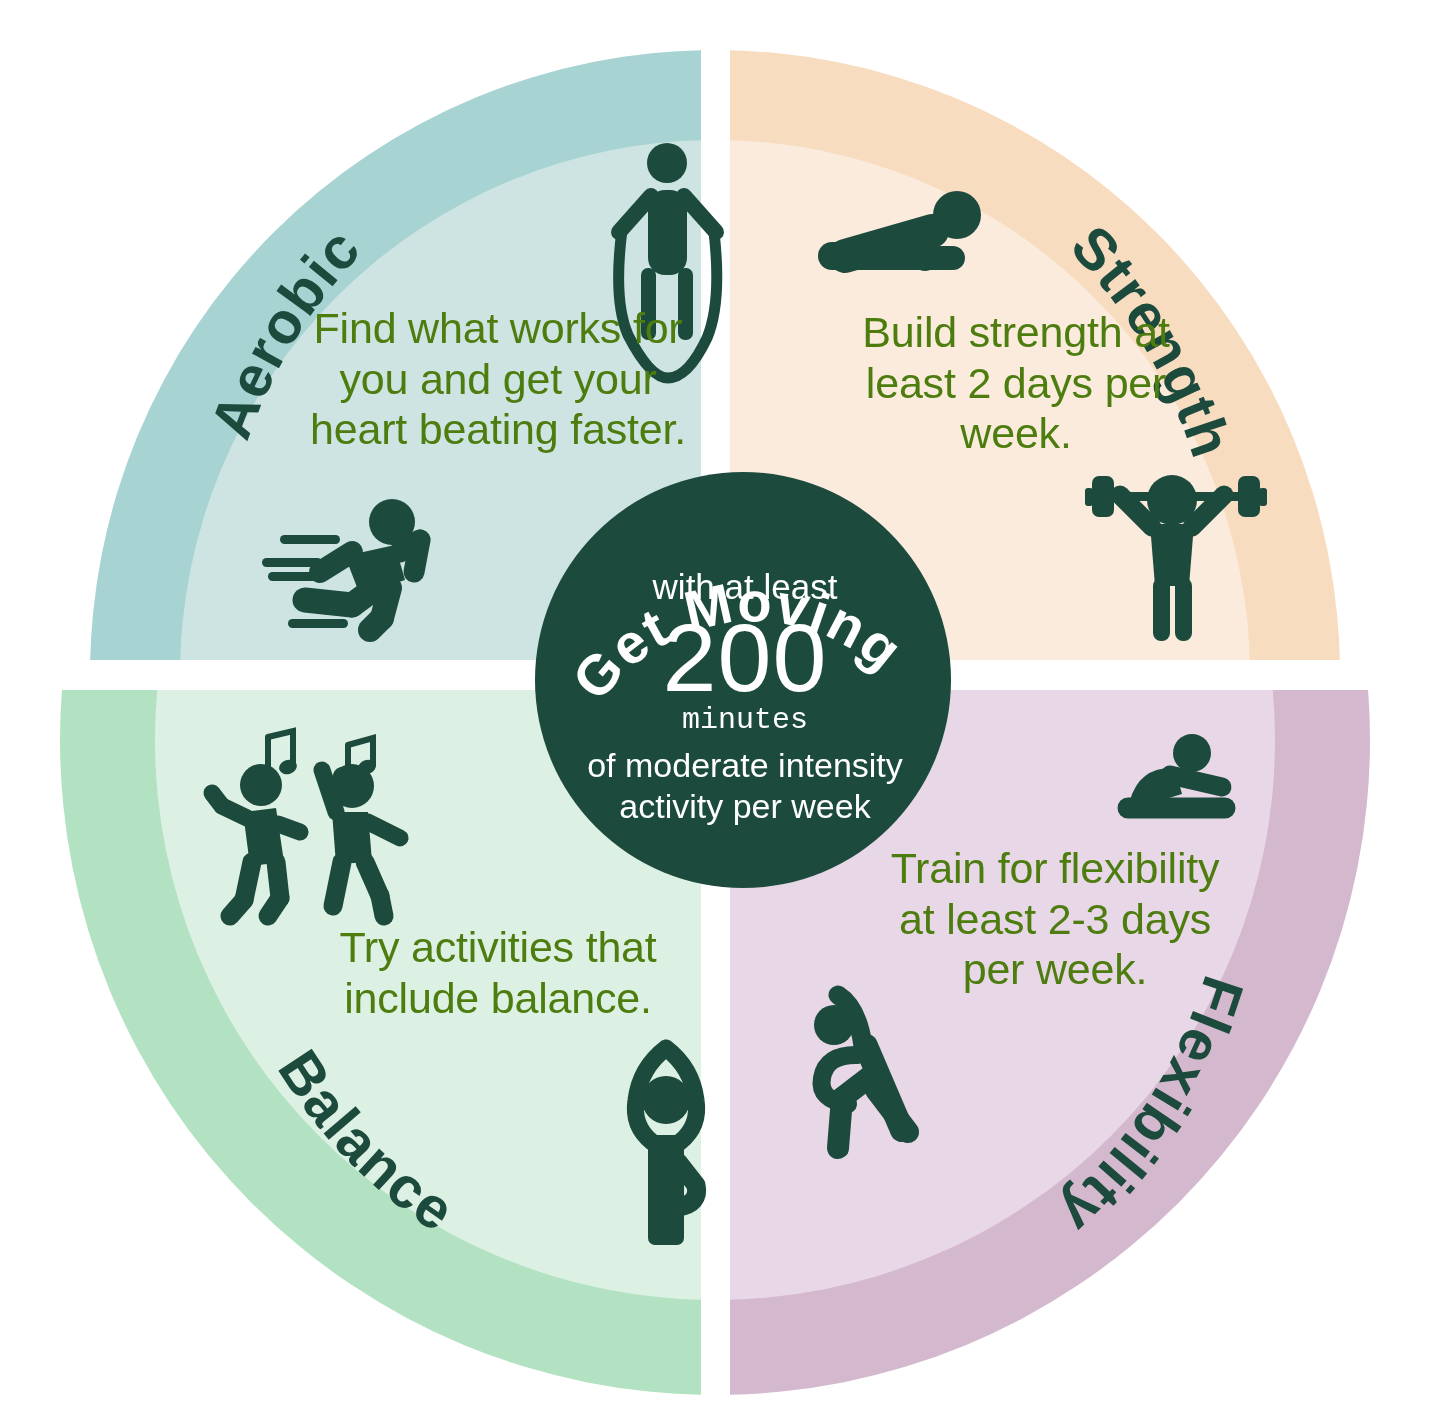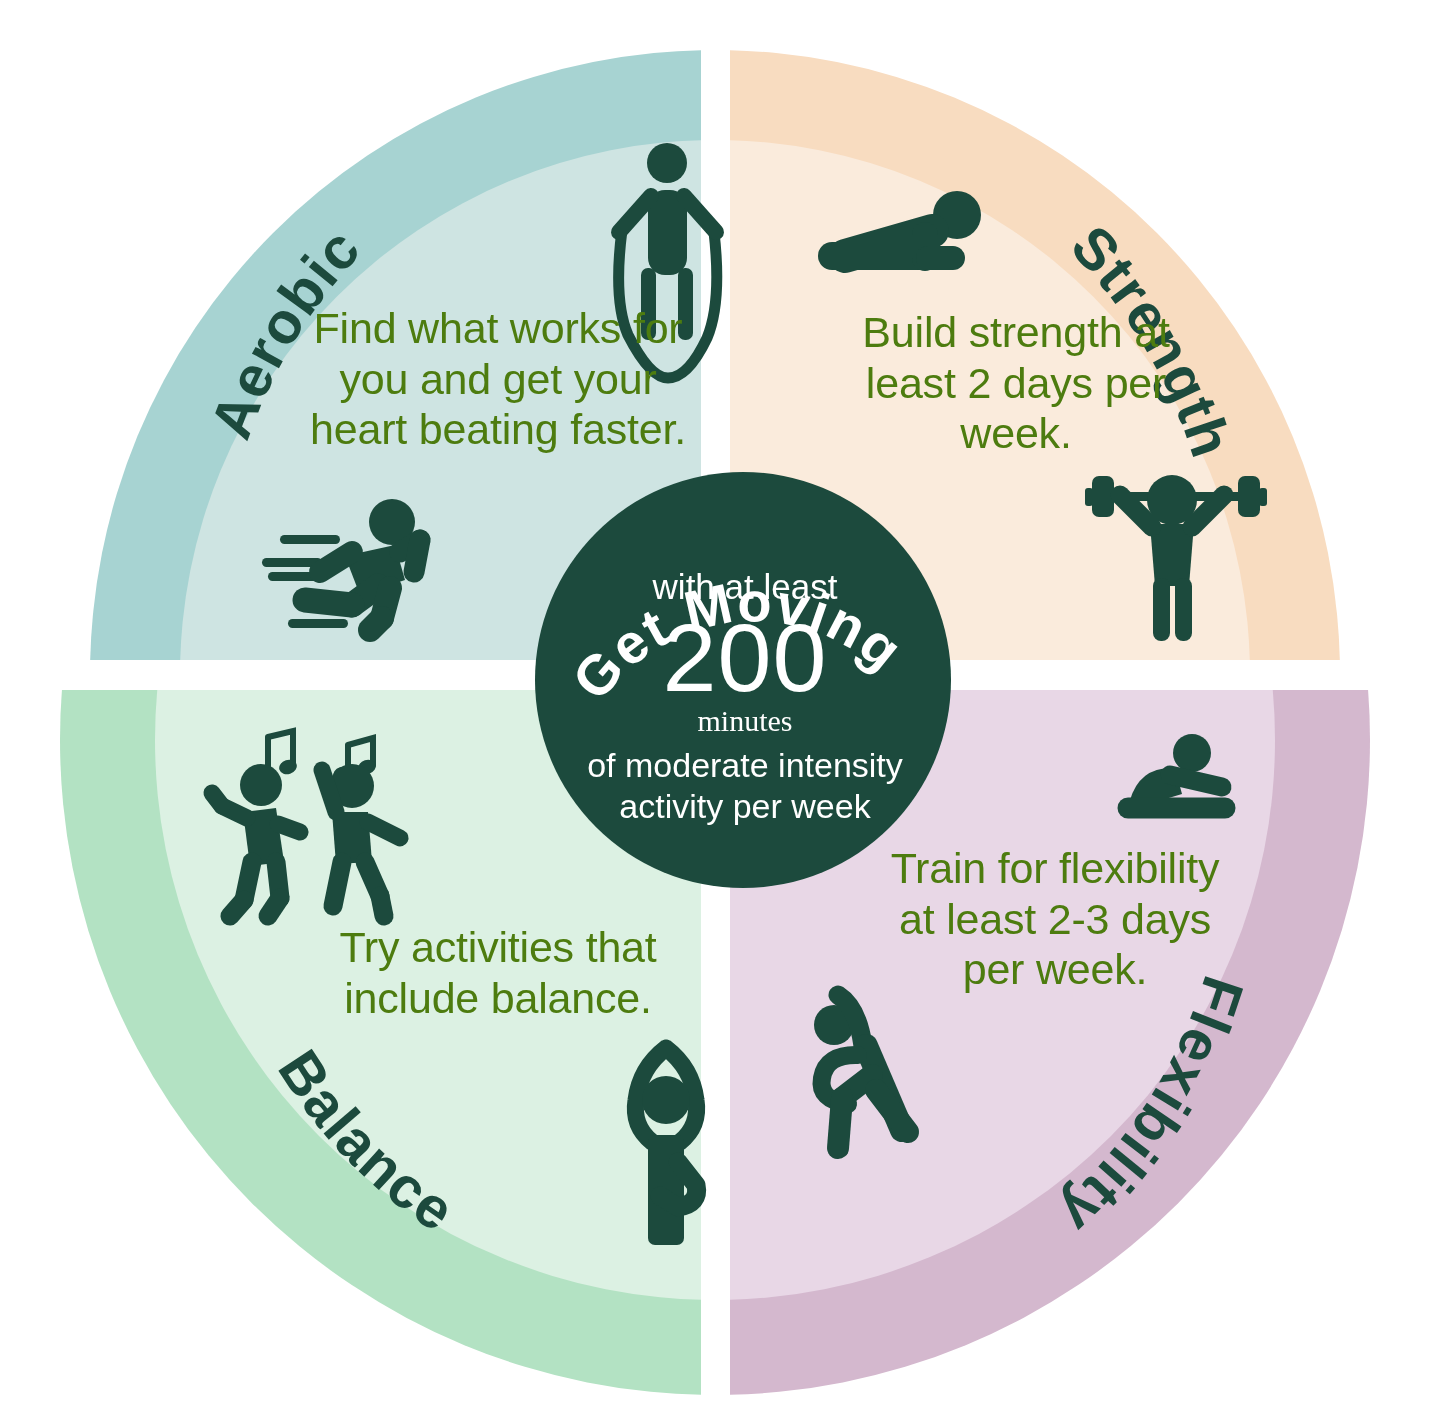--- a/index.html
+++ b/index.html
@@ -58,21 +58,21 @@
     font-size: 97px;
     line-height: 1.0;
     font-family: "Liberation Sans", sans-serif;
     letter-spacing: 1px;
     margin-top: 2px;
   }
   .c-unit {
     font-size: 30px;
     line-height: 1.1;
     margin-top: -2px;
-    font-family: Liberation Serif, serif;
+    font-family: Liberation Mono, monospace;
   }
   .c-line2 {
     font-size: 34px;
     line-height: 1.22;
     margin-top: 8px;
     font-family: "Liberation Sans", sans-serif;
   }
   .curved-label {
     font-family: "Liberation Sans", sans-serif;
     font-weight: bold;

